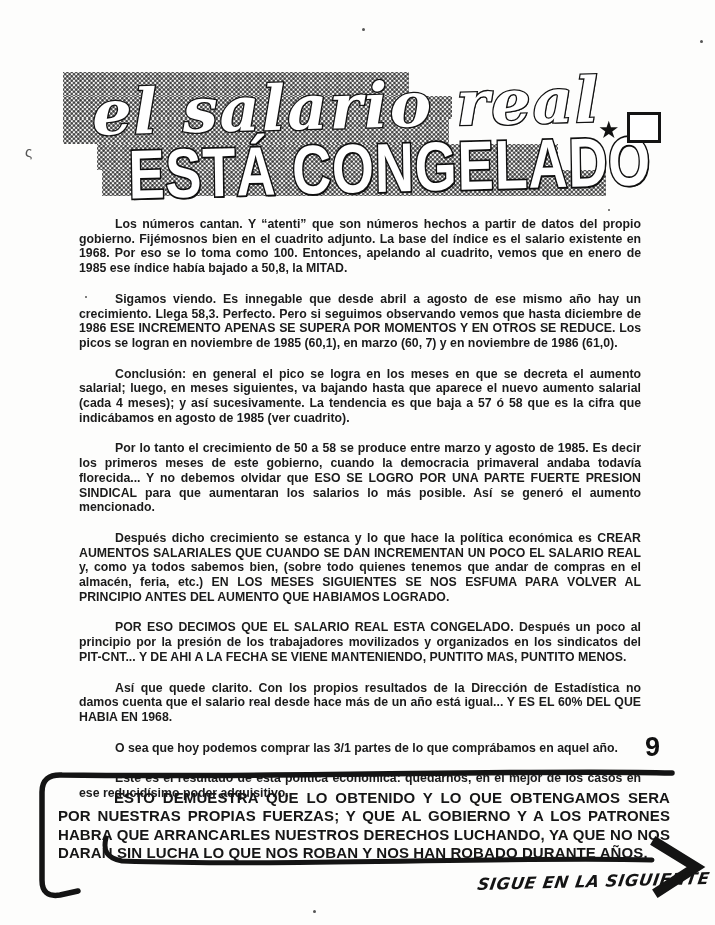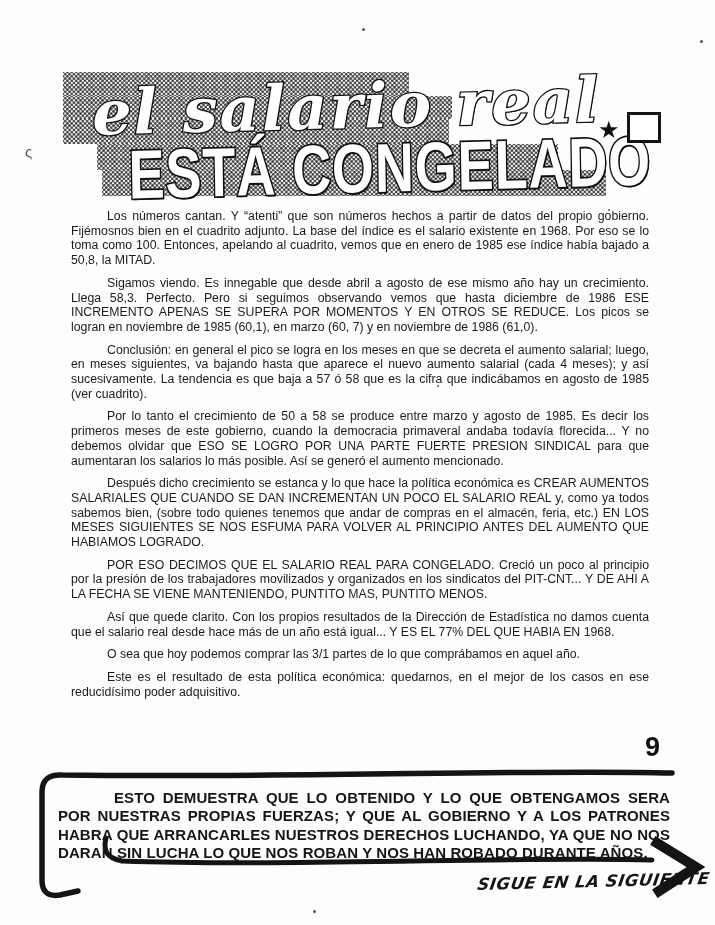--- a/index.html
+++ b/index.html
@@ -69,21 +69,21 @@
     font-size: 15px; color: #555;
   }
 
   
   .body-col {
     position: absolute; left: 63px; top: 201px; width: 594px;
     font-size: 12.3px; line-height: 14.7px;
     text-align: justify;
     color: #1b1b1b;
   }
-  .body-col p { margin: 8px; text-indent: 36px; }
+  .body-col p { margin: 16px; text-indent: 36px; font-weight: bold; }
 
   .page-number {
     position: absolute; left: 645px; top: 732px;
     font-size: 27px; font-weight: bold; color: #111;
   }
 
   
   .frame-svg { position: absolute; left: 0; top: 758px; }
   .callout-text {
     position: absolute; left: 58px; top: 789px; width: 612px;
@@ -129,22 +129,22 @@
     <div class="corner-square"></div>
     <span class="curl-mark">ς</span>
   </div>
 
   <div class="body-col">
     <p>Los números cantan. Y “atenti” que son números hechos a partir de datos del propio gobierno. Fijémosnos bien en el cuadrito adjunto. La base del índice es el salario existente en 1968. Por eso se lo toma como 100. Entonces, apelando al cuadrito, vemos que en enero de 1985 ese índice había bajado a 50,8, la MITAD.</p>
     <p>Sigamos viendo. Es innegable que desde abril a agosto de ese mismo año hay un crecimiento. Llega 58,3. Perfecto. Pero si seguimos observando vemos que hasta diciembre de 1986 ESE INCREMENTO APENAS SE SUPERA POR MOMENTOS Y EN OTROS SE REDUCE. Los picos se logran en noviembre de 1985 (60,1), en marzo (60, 7) y en noviembre de 1986 (61,0).</p>
     <p>Conclusión: en general el pico se logra en los meses en que se decreta el aumento salarial; luego, en meses siguientes, va bajando hasta que aparece el nuevo aumento salarial (cada 4 meses); y así sucesivamente. La tendencia es que baja a 57 ó 58 que es la cifra que indicábamos en agosto de 1985 (ver cuadrito).</p>
     <p>Por lo tanto el crecimiento de 50 a 58 se produce entre marzo y agosto de 1985. Es decir los primeros meses de este gobierno, cuando la democracia primaveral andaba todavía florecida... Y no debemos olvidar que ESO SE LOGRO POR UNA PARTE FUERTE PRESION SINDICAL para que aumentaran los salarios lo más posible. Así se generó el aumento mencionado.</p>
     <p>Después dicho crecimiento se estanca y lo que hace la política económica es CREAR AUMENTOS SALARIALES QUE CUANDO SE DAN INCREMENTAN UN POCO EL SALARIO REAL y, como ya todos sabemos bien, (sobre todo quienes tenemos que andar de compras en el almacén, feria, etc.) EN LOS MESES SIGUIENTES SE NOS ESFUMA PARA VOLVER AL PRINCIPIO ANTES DEL AUMENTO QUE HABIAMOS LOGRADO.</p>
-    <p>POR ESO DECIMOS QUE EL SALARIO REAL PARA CONGELADO. Creció un poco al principio por la presión de los trabajadores movilizados y organizados en los sindicatos del PIT-CNT... Y DE AHI A LA FECHA SE VIENE MANTENIENDO, PUNTITO MAS, PUNTITO MENOS.</p>
-    <p>Así que quede clarito. Con los propios resultados de la Dirección de Estadística no damos cuenta que el salario real desde hace más de un año está igual... Y ES EL 77% DEL QUE HABIA EN 1968.</p>
+    <p>POR ESO DECIMOS QUE EL SALARIO REAL ESTA CONGELADO. Después un poco al principio por la presión de los trabajadores movilizados y organizados en los sindicatos del PIT-CNT... Y DE AHI A LA FECHA SE VIENE MANTENIENDO, PUNTITO MAS, PUNTITO MENOS.</p>
+    <p>Así que quede clarito. Con los propios resultados de la Dirección de Estadística no damos cuenta que el salario real desde hace más de un año está igual... Y ES EL 60% DEL QUE HABIA EN 1968.</p>
     <p>O sea que hoy podemos comprar las 3/1 partes de lo que comprábamos en aquel año.</p>
     <p>Este es el resultado de esta política económica: quedarnos, en el mejor de los casos en ese reducidísimo poder adquisitivo.</p>
   </div>
 
   <div class="page-number">9</div>
 
   <svg class="frame-svg" width="715" height="167" viewBox="0 0 715 167">
     <path d="M672 15 C540 11 300 20 62 17 Q42 16 42 34 L42 122 Q42 140 60 137 L78 133" fill="none" stroke="#141414" stroke-width="5.5" stroke-linecap="round"></path>
     <path d="M106 80 C103 92 106 100 122 103 C290 109 520 98 652 102" fill="none" stroke="#141414" stroke-width="5" stroke-linecap="round"></path>
     <path d="M657 85 L696 109 L659 133" fill="none" stroke="#141414" stroke-width="10" stroke-linejoin="miter" stroke-linecap="square"></path>

